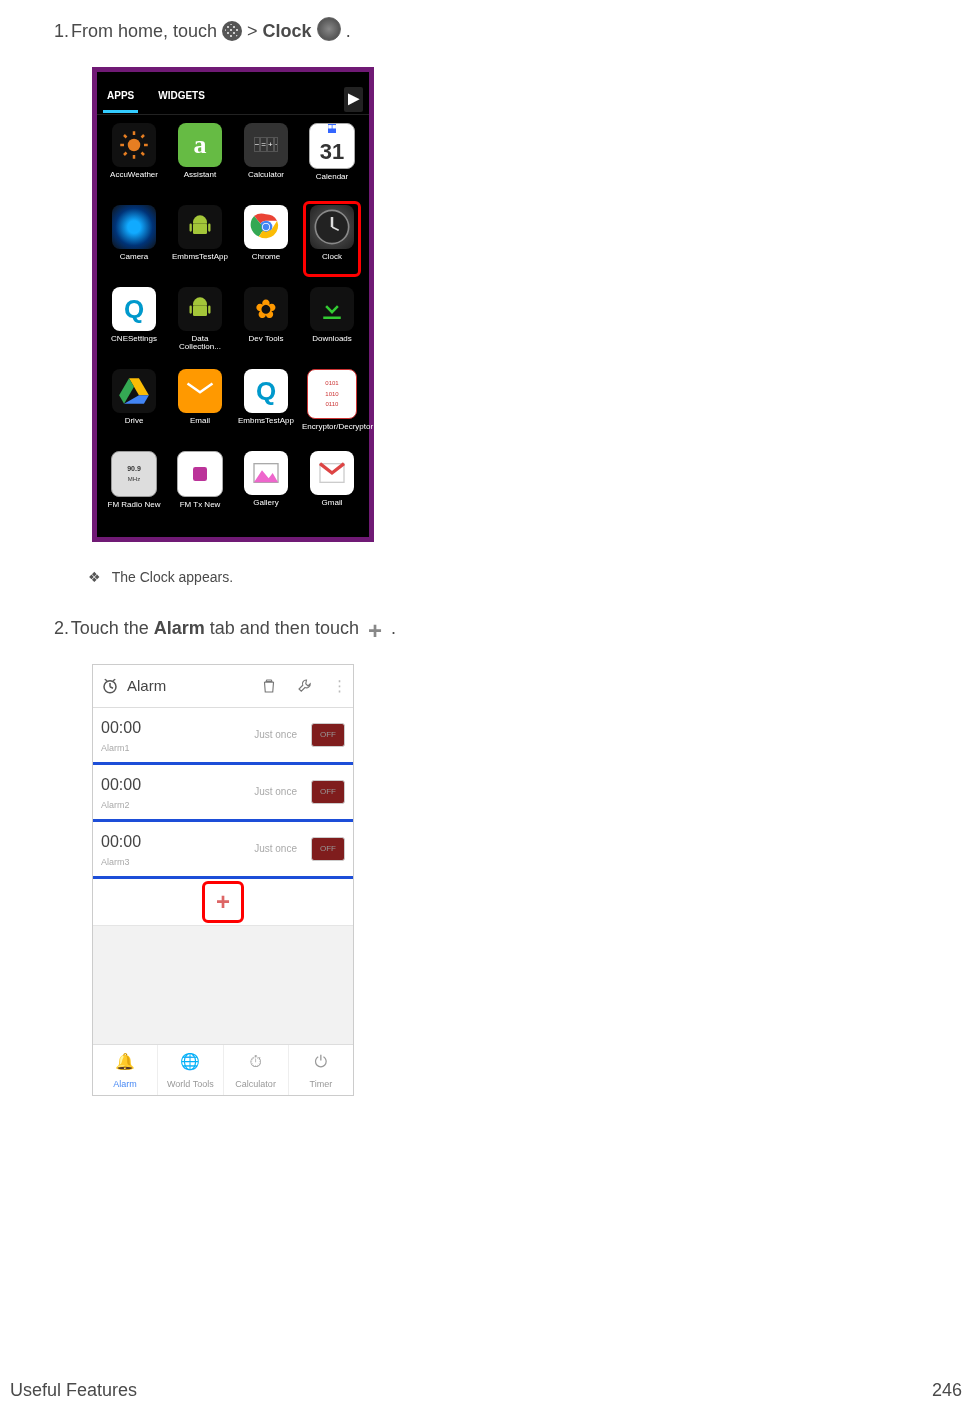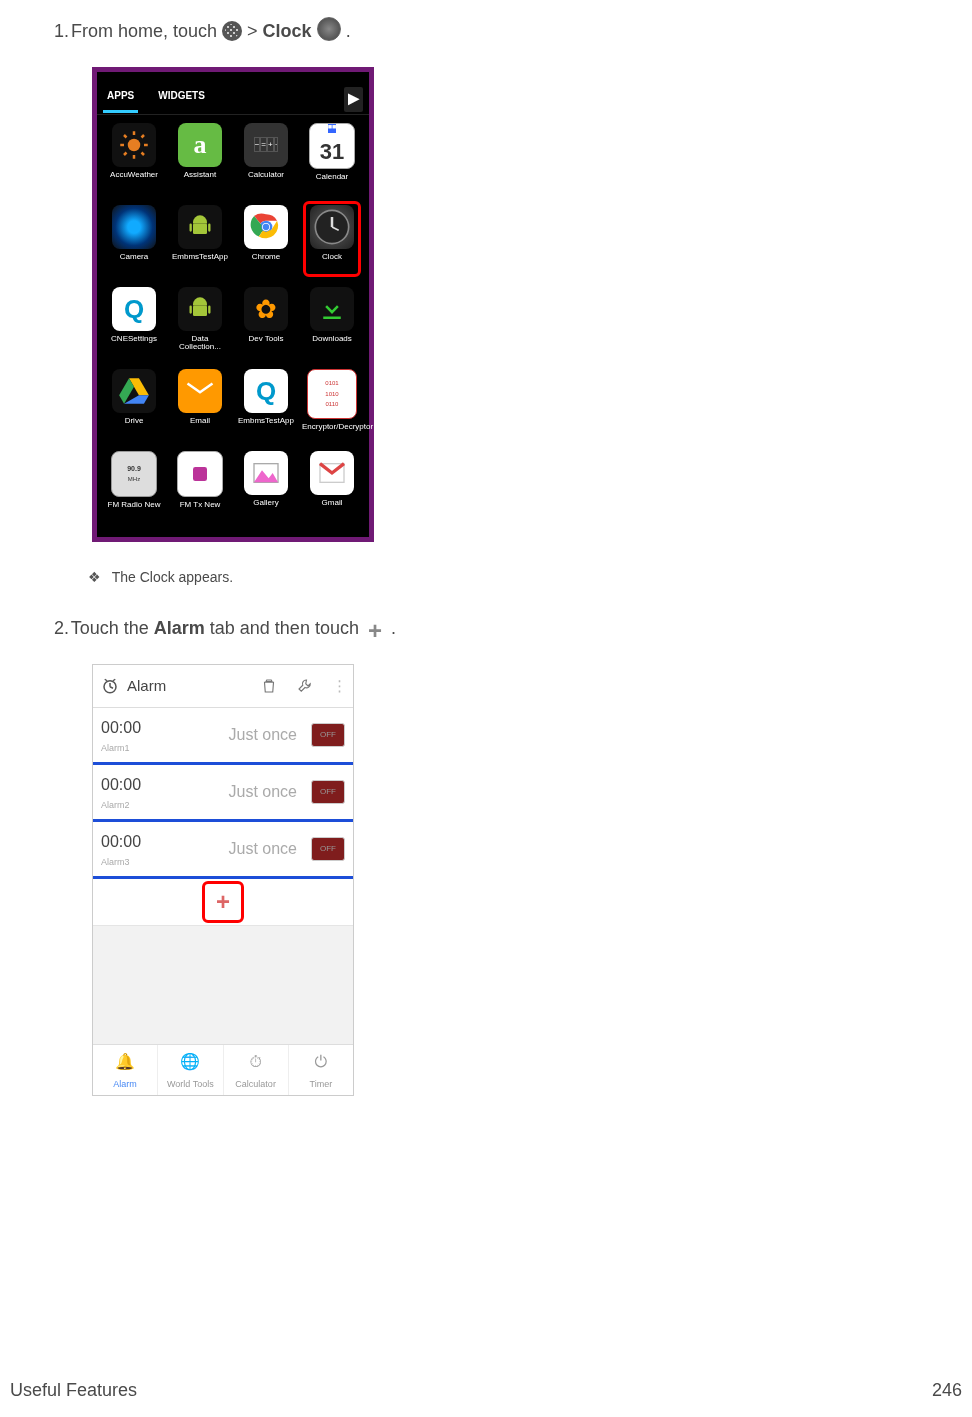--- a/index.html
+++ b/index.html
@@ -145,21 +145,21 @@
   }
   .phone-alarm .hdr .sp{flex:1;}
   .phone-alarm .hdr .ic{width:18px;height:18px;color:#777;}
   .alarm-row{
     height:54px;background:#fff;border-bottom:3px solid #1d4ed8;
     display:flex;align-items:center;padding:0 8px;gap:8px;
   }
   .alarm-row .t{font-size:16px;color:#444;}
   .alarm-row .n{font-size:9px;color:#aaa;}
   .alarm-row .left{flex:1;}
-  .alarm-row .rpt{font-size:16px;color:#aaa;margin-right:6px;}
+  .alarm-row .rpt{font-size:10px;color:#aaa;margin-right:6px;}
   .alarm-row .sw{
     width:32px;height:22px;background:#7f1d1d;border:1px solid #ccc;
     border-radius:3px;font-size:8px;color:#999;display:flex;align-items:center;justify-content:center;
   }
   .add-row{height:46px;background:#fff;border-bottom:1px solid #e5e5e5;display:flex;align-items:center;justify-content:center;}
   .add-box{width:36px;height:36px;border:3px solid red;border-radius:6px;display:flex;align-items:center;justify-content:center;color:#d66;font-size:24px;font-weight:bold;}
   .btm-tabs{
     position:absolute;bottom:0;left:0;right:0;height:50px;background:#fff;
     border-top:1px solid #ddd;display:flex;
   }

